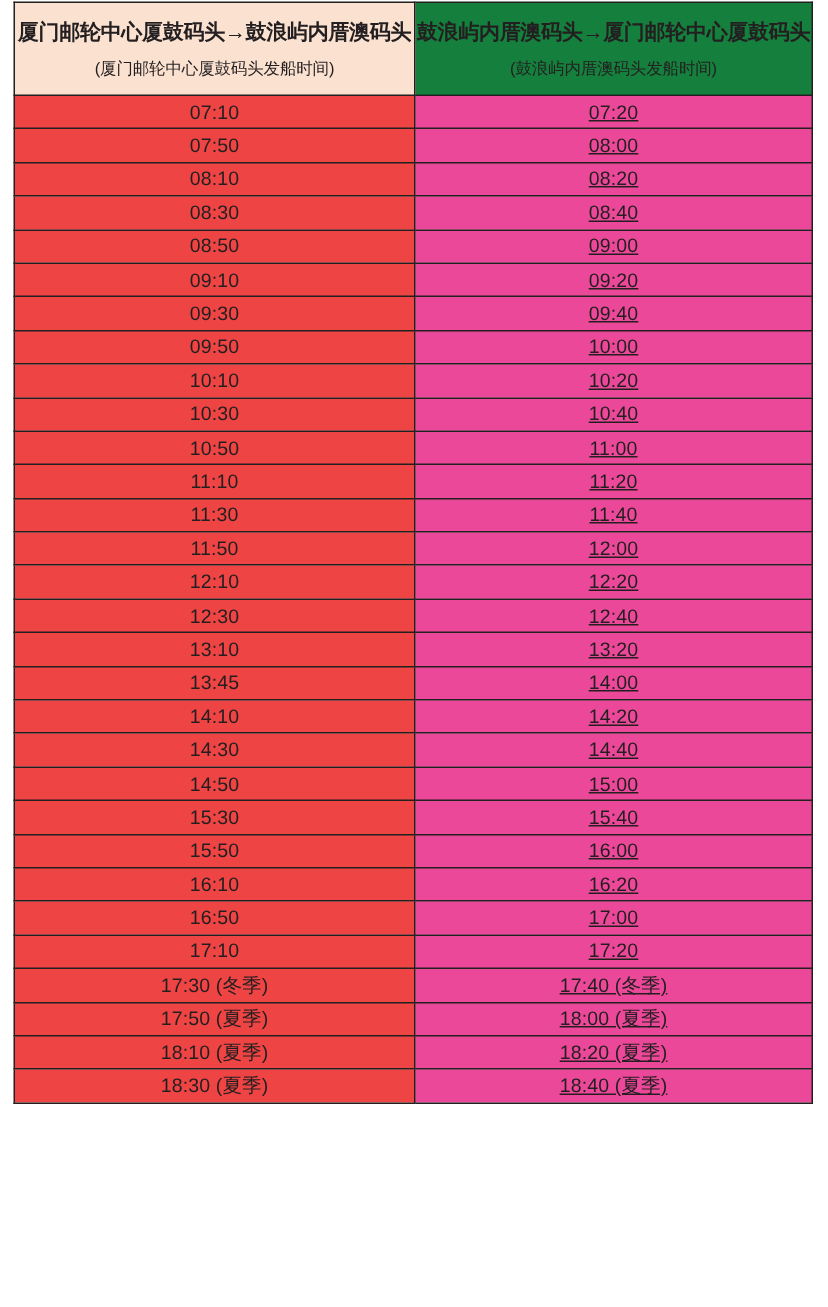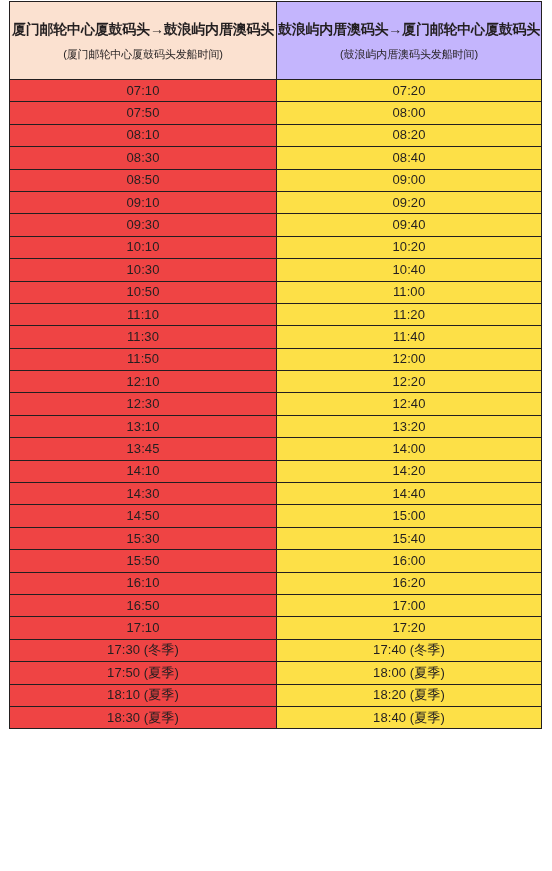--- a/index.html
+++ b/index.html
@@ -37,25 +37,25 @@
   table.timetable th,
   table.timetable td {
     border: 1px solid #231f20;
     text-align: center;
     vertical-align: middle;
     padding: 0;
   }
 
   
   thead th {
-    height: 78px;
+    height: 62px;
     padding: 6px 2px 7px;
   }
   thead th.head-out { background: #fbe1d0; }
-  thead th.head-ret { background: #c4b5fd; }
+  thead th.head-ret { background: #15803d; }
 
   .head-title {
     display: block;
     font-size: 14px;
     font-weight: bold;
     line-height: 19px;
     letter-spacing: -0.2px;
     white-space: nowrap;
     color: #231f20;
   }
@@ -72,21 +72,21 @@
 
   
   tbody td {
     height: 22.4px;
     font-size: 13px;
     line-height: 20px;
     letter-spacing: 0.1px;
     white-space: nowrap;
   }
   tbody td.cell-out { background: #ef4444; }
-  tbody td.cell-ret { background: #fde047; }
+  tbody td.cell-ret { background: #ec4899; text-decoration: underline; }
 </style>
 </head>
 <body>
 
 <div class="sheet">
   <table class="timetable">
     <colgroup>
       <col class="col-out">
       <col class="col-ret">
     </colgroup>
@@ -125,20 +125,24 @@
         </tr>
         <tr>
           <td class="cell-out">09:10</td>
           <td class="cell-ret">09:20</td>
         </tr>
         <tr>
           <td class="cell-out">09:30</td>
           <td class="cell-ret">09:40</td>
         </tr>
         <tr>
+          <td class="cell-out">09:50</td>
+          <td class="cell-ret">10:00</td>
+        </tr>
+        <tr>
           <td class="cell-out">10:10</td>
           <td class="cell-ret">10:20</td>
         </tr>
         <tr>
           <td class="cell-out">10:30</td>
           <td class="cell-ret">10:40</td>
         </tr>
         <tr>
           <td class="cell-out">10:50</td>
           <td class="cell-ret">11:00</td>

